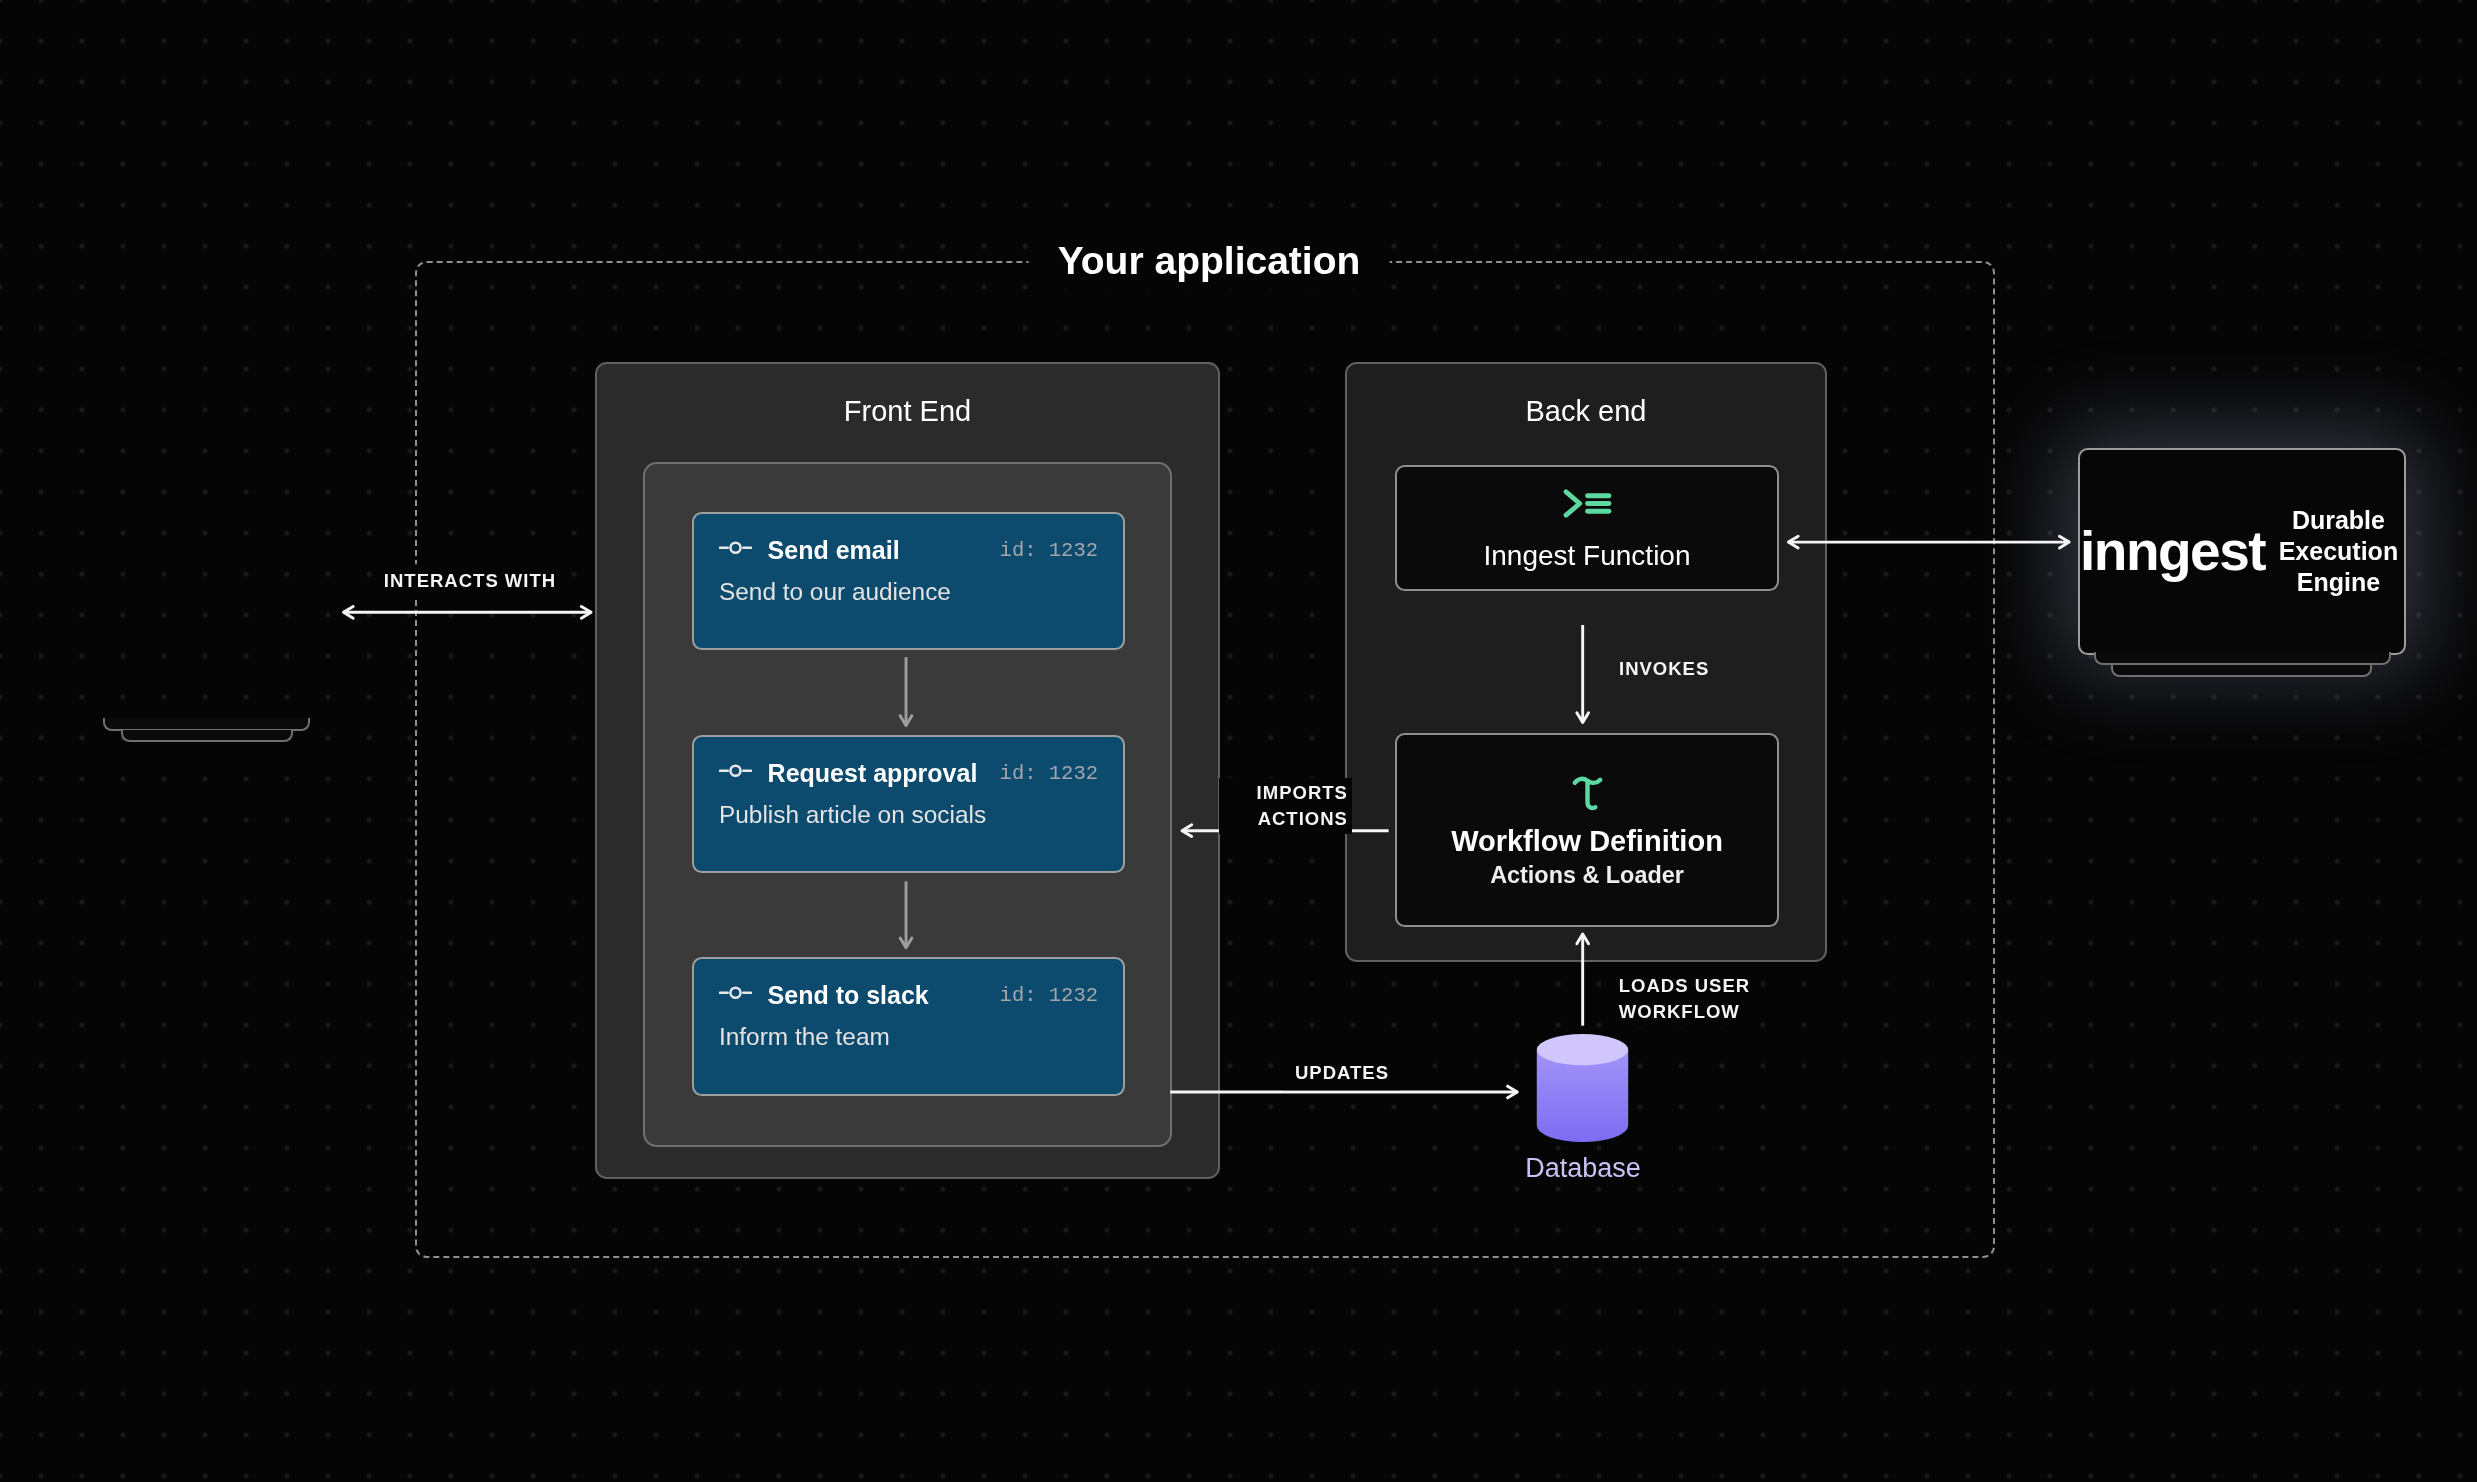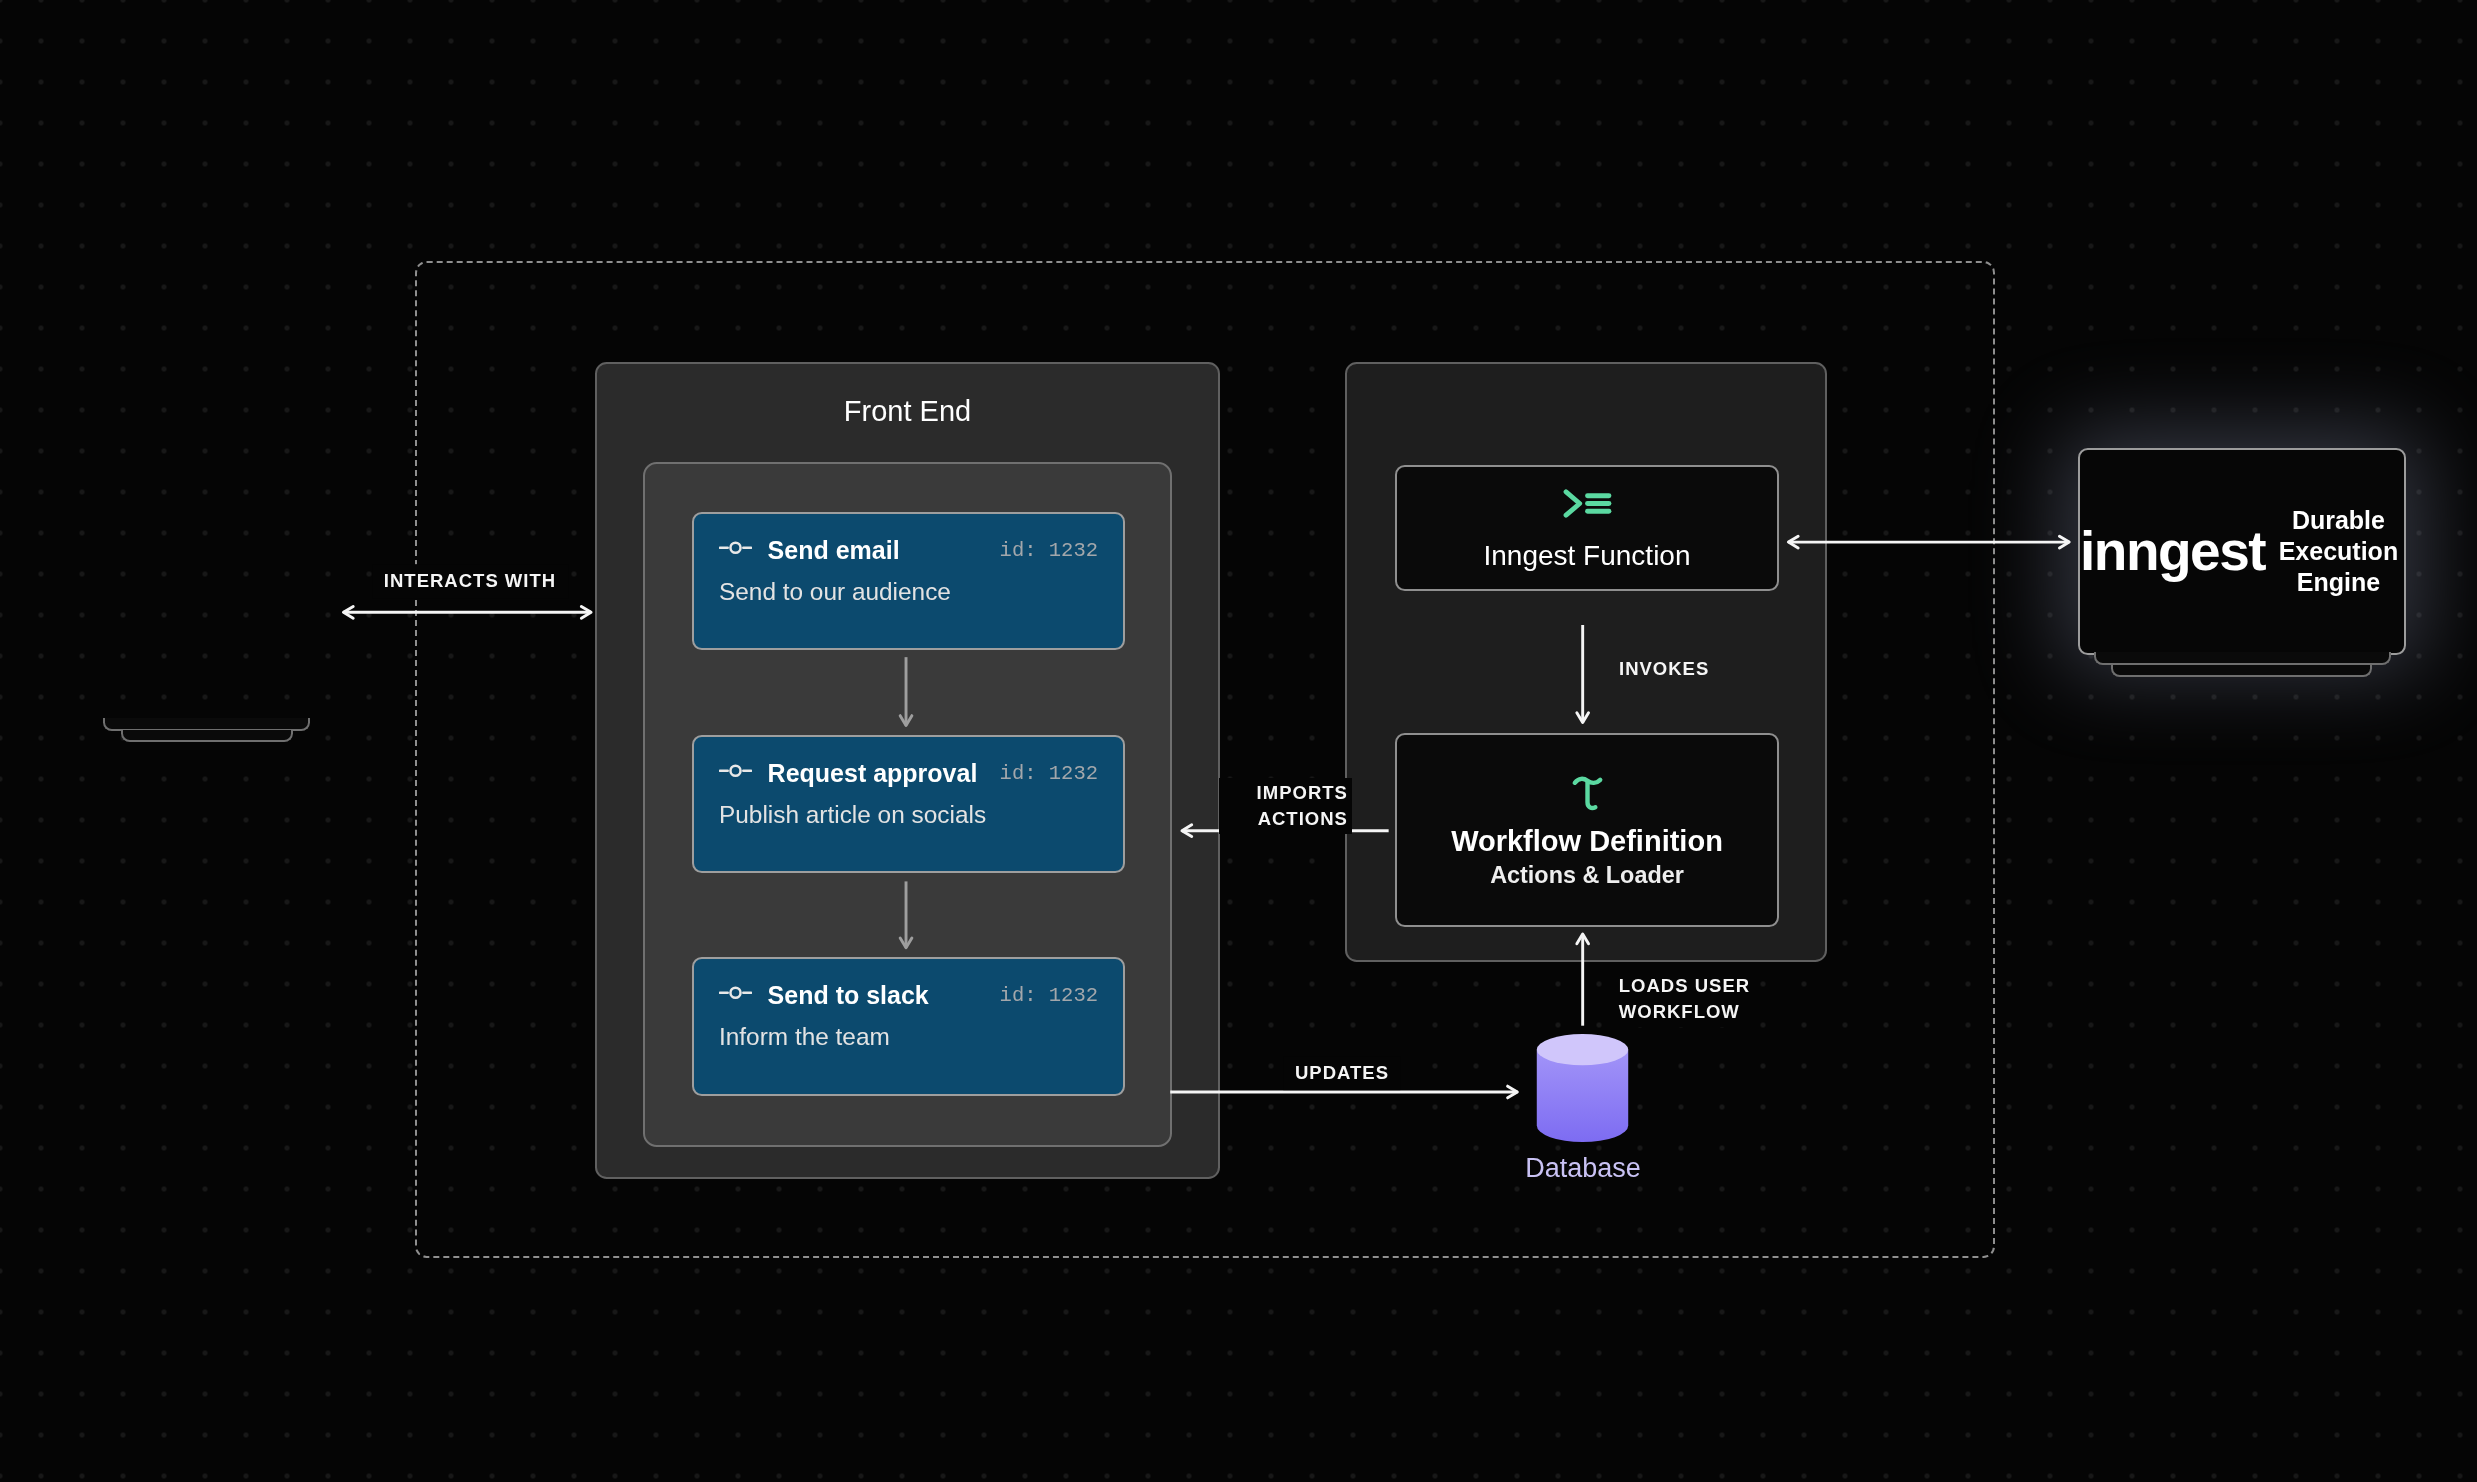--- a/index.html
+++ b/index.html
@@ -61,20 +61,21 @@
   .inngest-sub{font-size:25px;font-weight:600;color:#fff;text-align:center;line-height:1.25;width:263px;}
 
   .arrow-layer{left:0;top:0;width:2477px;height:1482px;z-index:10;pointer-events:none;}
 </style>
 </head>
 <body>
 
 <div class="canvas">
 
   <div class="abs app-boundary"></div>
+  <div class="abs app-title">Your application</div>
 
   <div class="abs stack" style="left:103px;top:718px;width:203px;height:10.7px;"></div>
   <div class="abs stack" style="left:121px;top:730px;width:168px;height:9.8px;"></div>
 
   <div class="abs edge-label" style="left:470px;top:581px;transform:translate(-50%,-50%);">INTERACTS WITH</div>
 
   <div class="abs front-end">
     <div class="panel-title">Front End</div>
   </div>
 
@@ -119,20 +120,21 @@
           </svg>
         </span>
         <span class="wf-title">Send to slack</span>
         <span class="wf-id">id: 1232</span>
       </div>
       <div class="wf-sub">Inform the team</div>
     </div>
   </div>
 
   <div class="abs back-end">
+    <div class="panel-title">Back end</div>
 
     <div class="be-card fn-card">
       <span>
         <svg width="55" height="39" viewBox="0 0 56 40">
           <path d="M6,8 L20,20 L6,32" fill="none" stroke="#5BD9A1" stroke-width="5" stroke-linecap="round" stroke-linejoin="round"></path>
           <line x1="28" y1="12" x2="50" y2="12" stroke="#5BD9A1" stroke-width="5" stroke-linecap="round"></line>
           <line x1="28" y1="20" x2="50" y2="20" stroke="#5BD9A1" stroke-width="5" stroke-linecap="round"></line>
           <line x1="28" y1="28" x2="50" y2="28" stroke="#5BD9A1" stroke-width="5" stroke-linecap="round"></line>
         </svg>
       </span>

